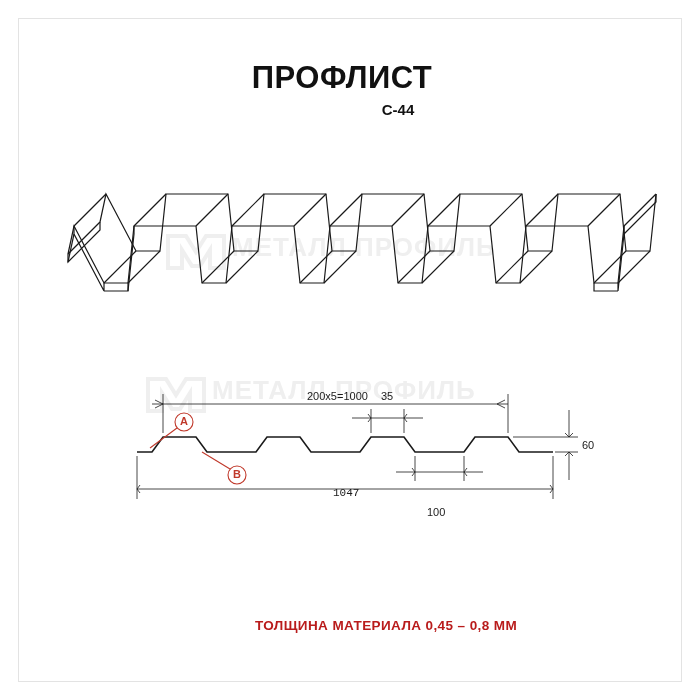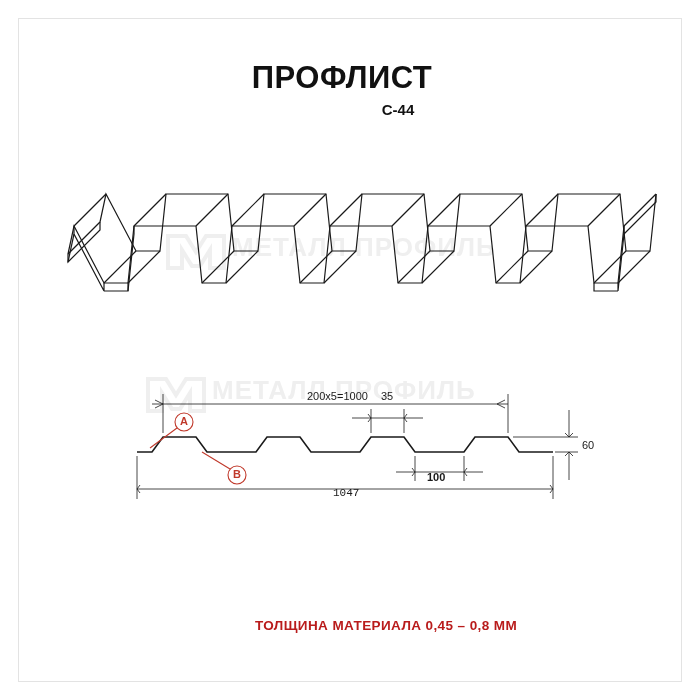--- a/index.html
+++ b/index.html
@@ -277,21 +277,21 @@
         <circle cx="184" cy="422" r="9"></circle>
         <path d="M177 428 L150 448"></path>
         <circle cx="237" cy="475" r="9"></circle>
         <path d="M230 469 L202 452"></path>
       </g>
     </g>
   </svg>
 
   <div class="dim-label" style="left:307px; top:390px;">200х5=1000</div>
   <div class="dim-label" style="left:381px; top:390px;text-align:center;">35</div>
-  <div class="dim-label" style="left:427px; top:471px;font-weight:bold;">100</div>
+  <div class="dim-label" style="left:427px; top:506px;">100</div>
   <div class="dim-label" style="left:333px; top:487px;font-family:Liberation Mono, monospace;">1047</div>
   <div class="dim-label" style="left:582px; top:439px;">60</div>
 
   <div class="callout-label" style="left:180px; top:415px;">A</div>
   <div class="callout-label" style="left:233px; top:468px;">B</div>
 
   <div class="bottom-note">ТОЛЩИНА МАТЕРИАЛА 0,45 – 0,8 ММ</div>
 
 </div>
 

